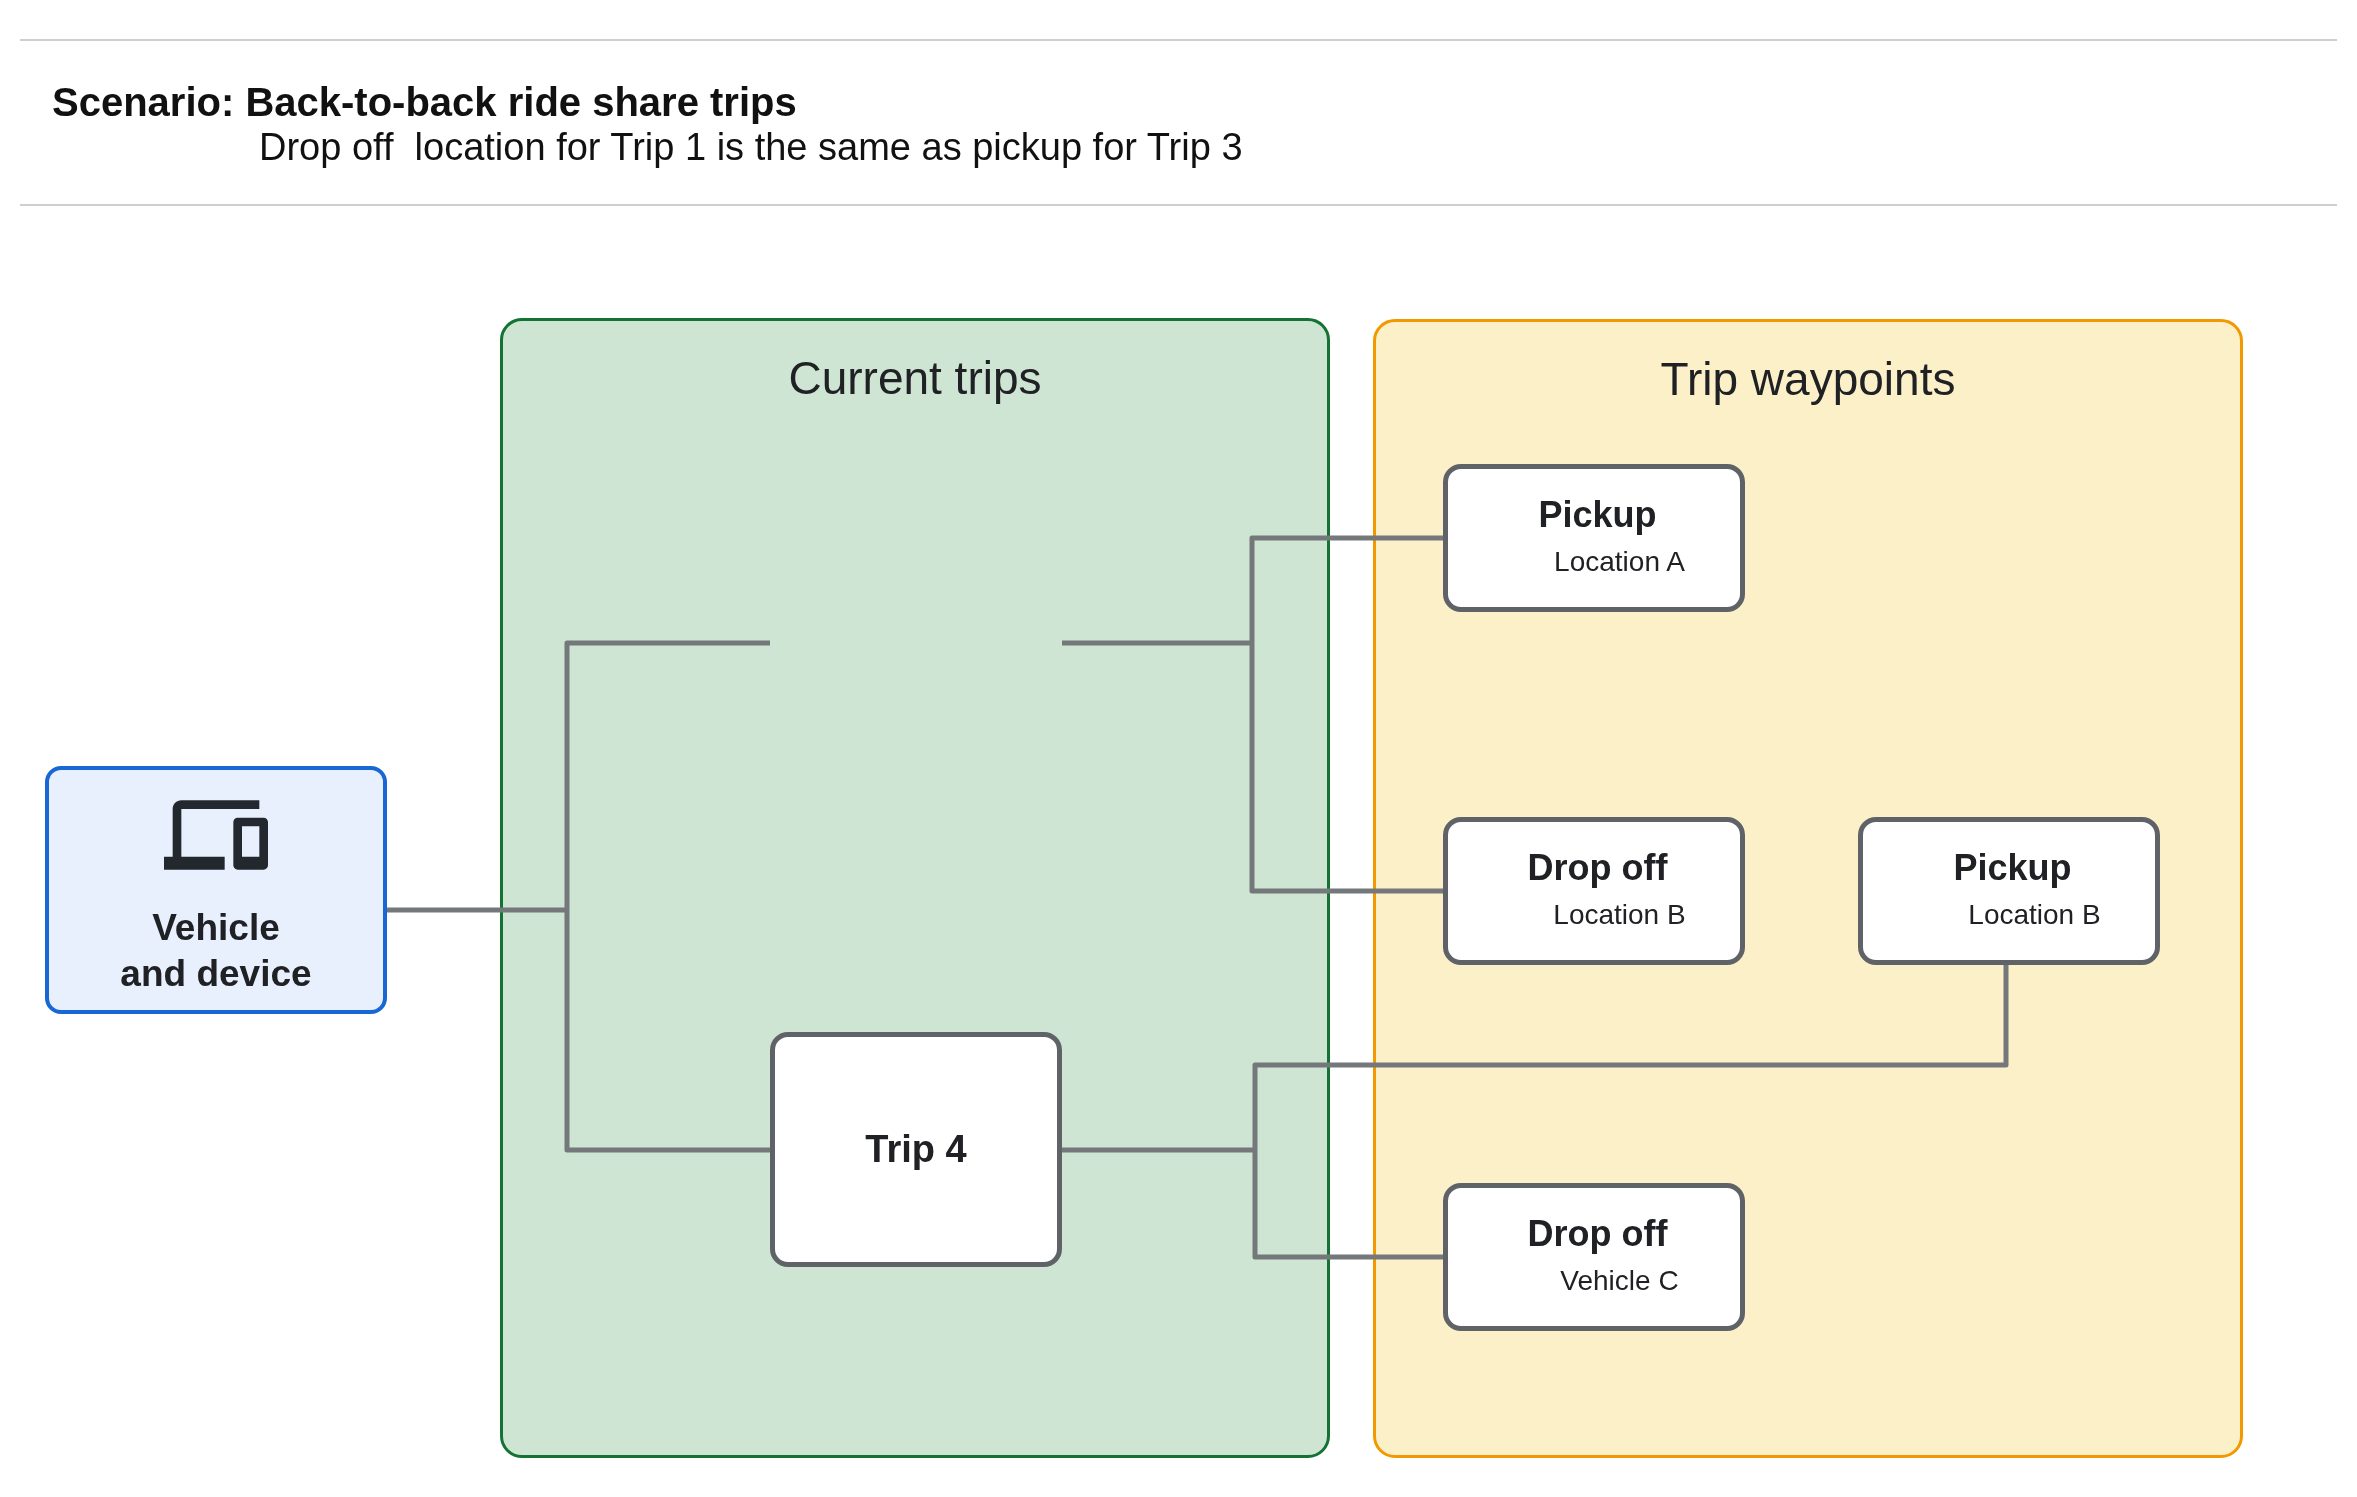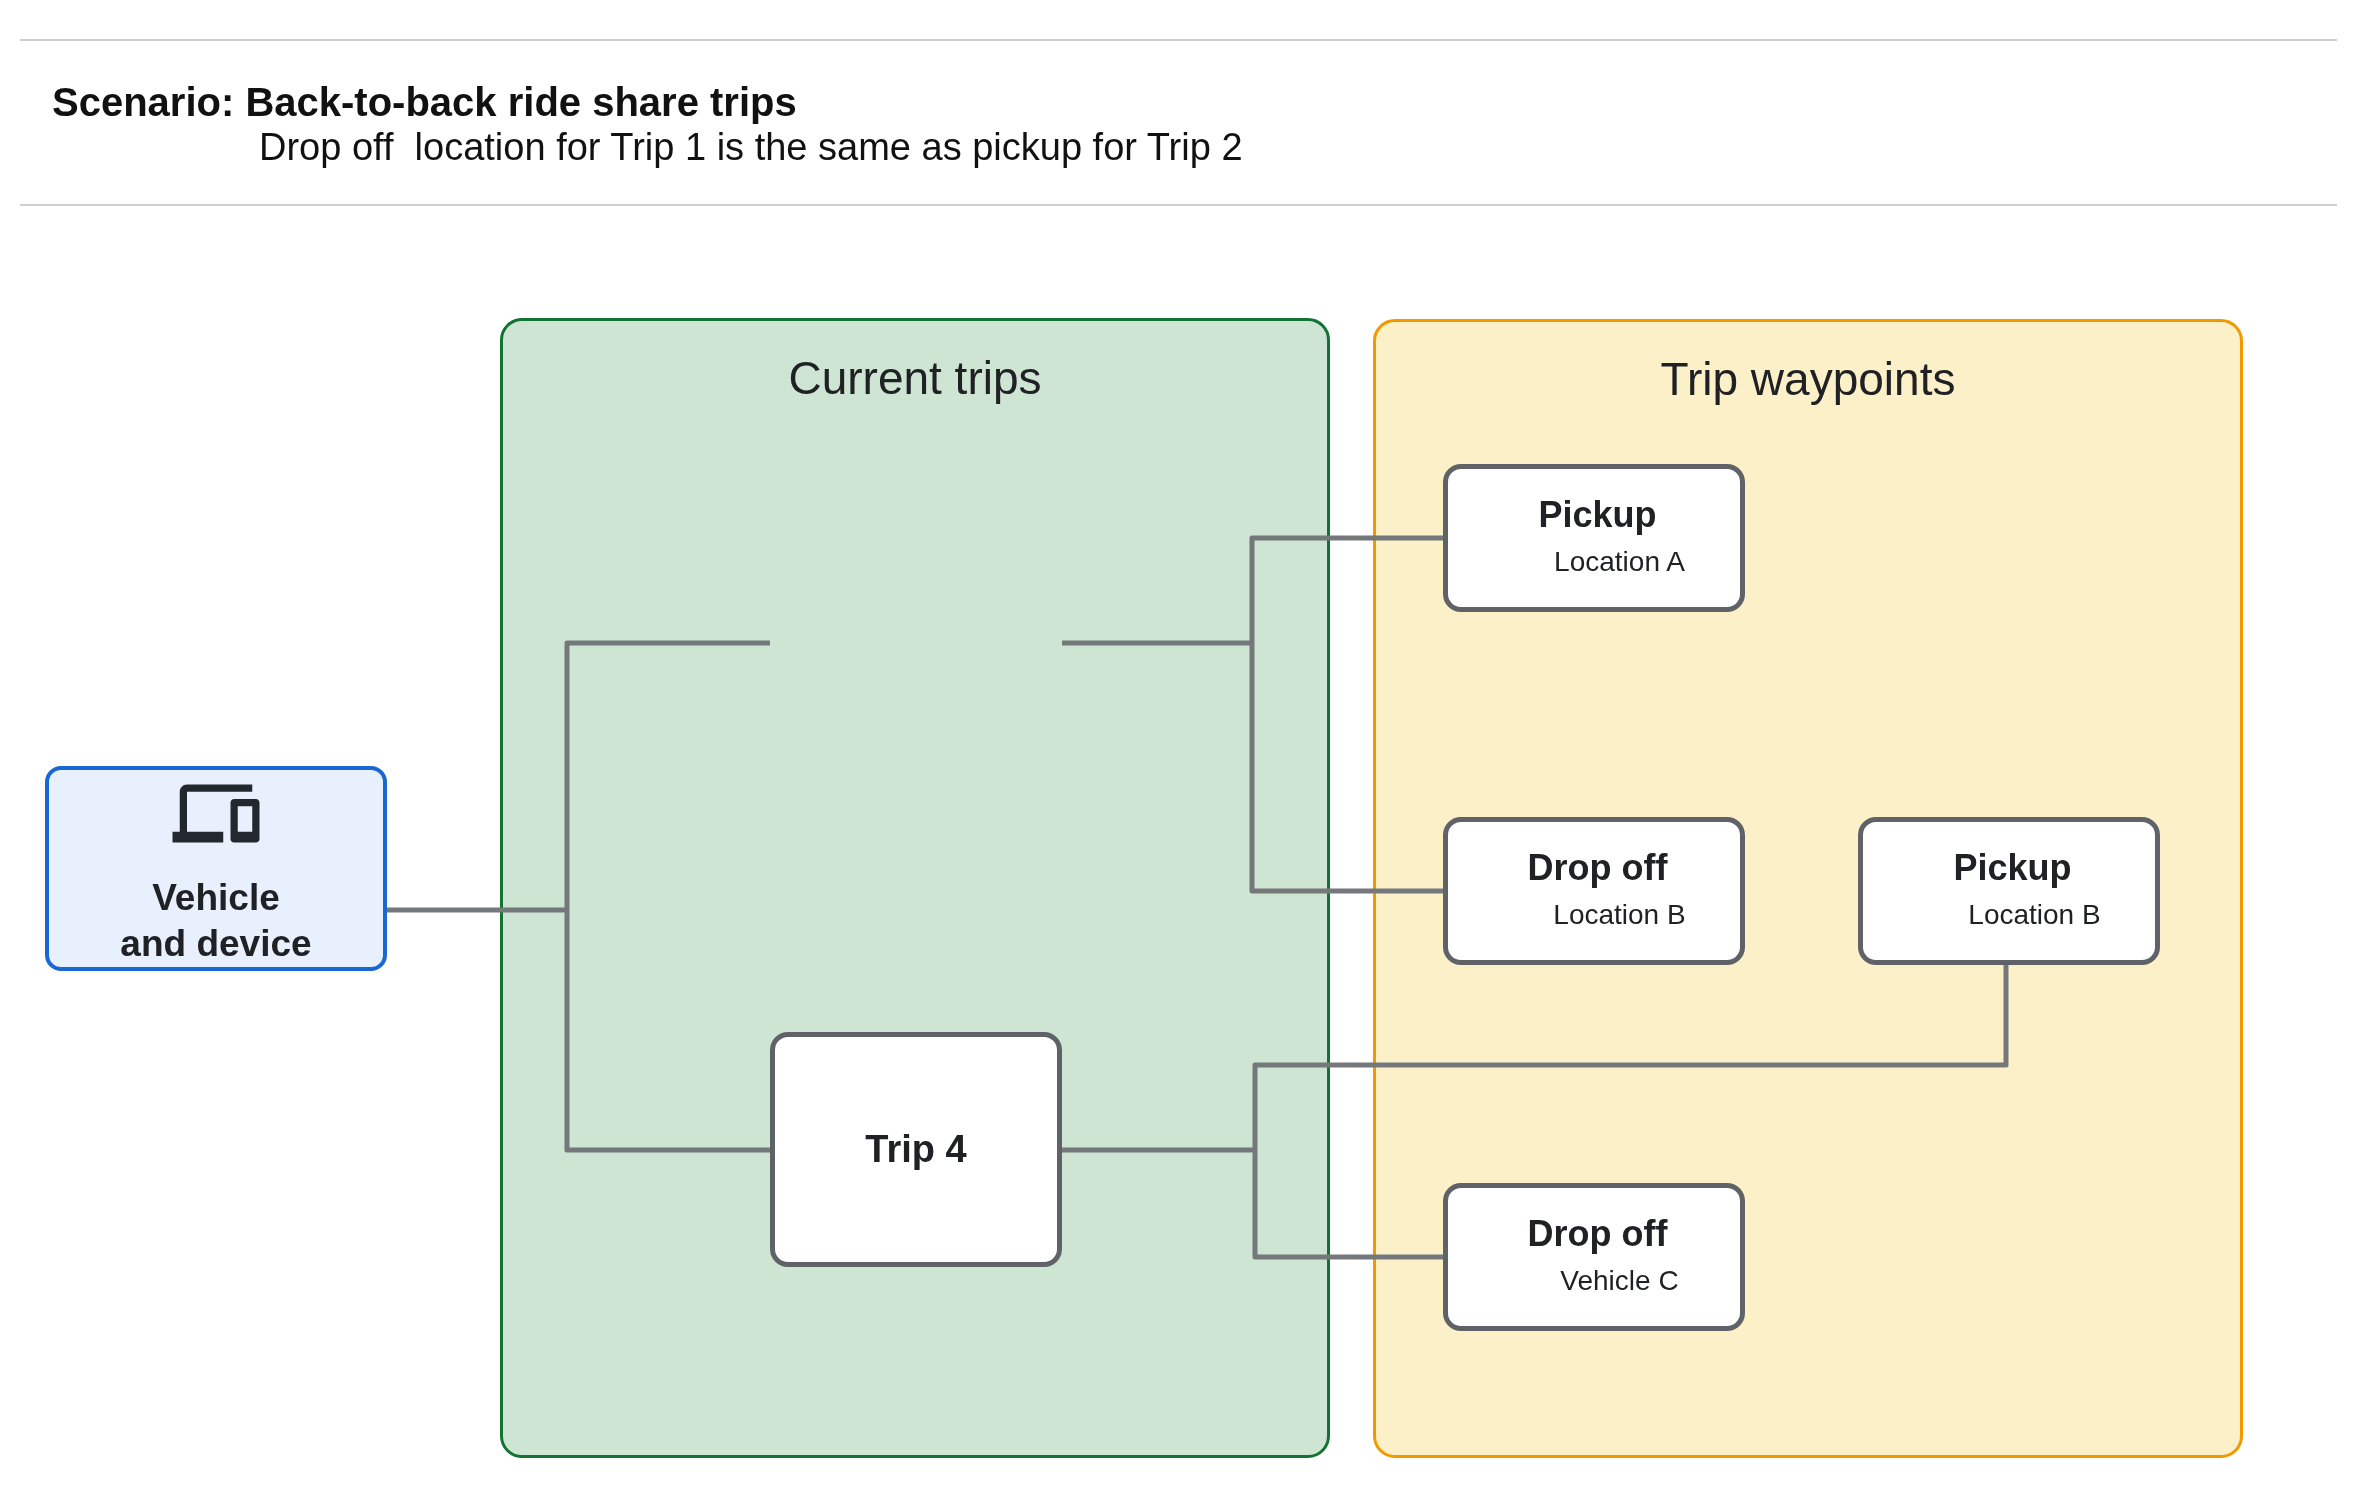--- a/index.html
+++ b/index.html
@@ -98,21 +98,21 @@
     display: flex;
     flex-direction: column;
     align-items: center;
     justify-content: center;
   }
 
   #vehicle-node {
     left: 45px;
     top: 766px;
     width: 342px;
-    height: 205px;
+    height: 248px;
     background: #e8f0fe;
     border: 4px solid #1967d2;
     border-radius: 16px;
     gap: 18px;
   }
   #vehicle-node .node-label {
     font-size: 37px;
     font-weight: bold;
     line-height: 46px;
     text-align: center;
@@ -160,21 +160,21 @@
 </style>
 </head>
 <body>
 
 <div id="stage">
 
   <div id="rule-top" class="rule"></div>
 
   <div id="scenario-title">Scenario: Back-to-back ride share trips</div>
 
-  <div id="scenario-subtitle">Drop off  location for Trip 1 is the same as pickup for Trip 2</div>
+  <div id="scenario-subtitle">Drop off  location for Trip 1 is the same as pickup for Trip 3</div>
 
   <div id="rule-bottom" class="rule"></div>
 
   <div id="group-trip-waypoints" class="group">
     <div class="group-label">Trip waypoints</div>
   </div>
 
   <div id="group-current-trips" class="group">
     <div class="group-label">Current trips</div>
   </div>

